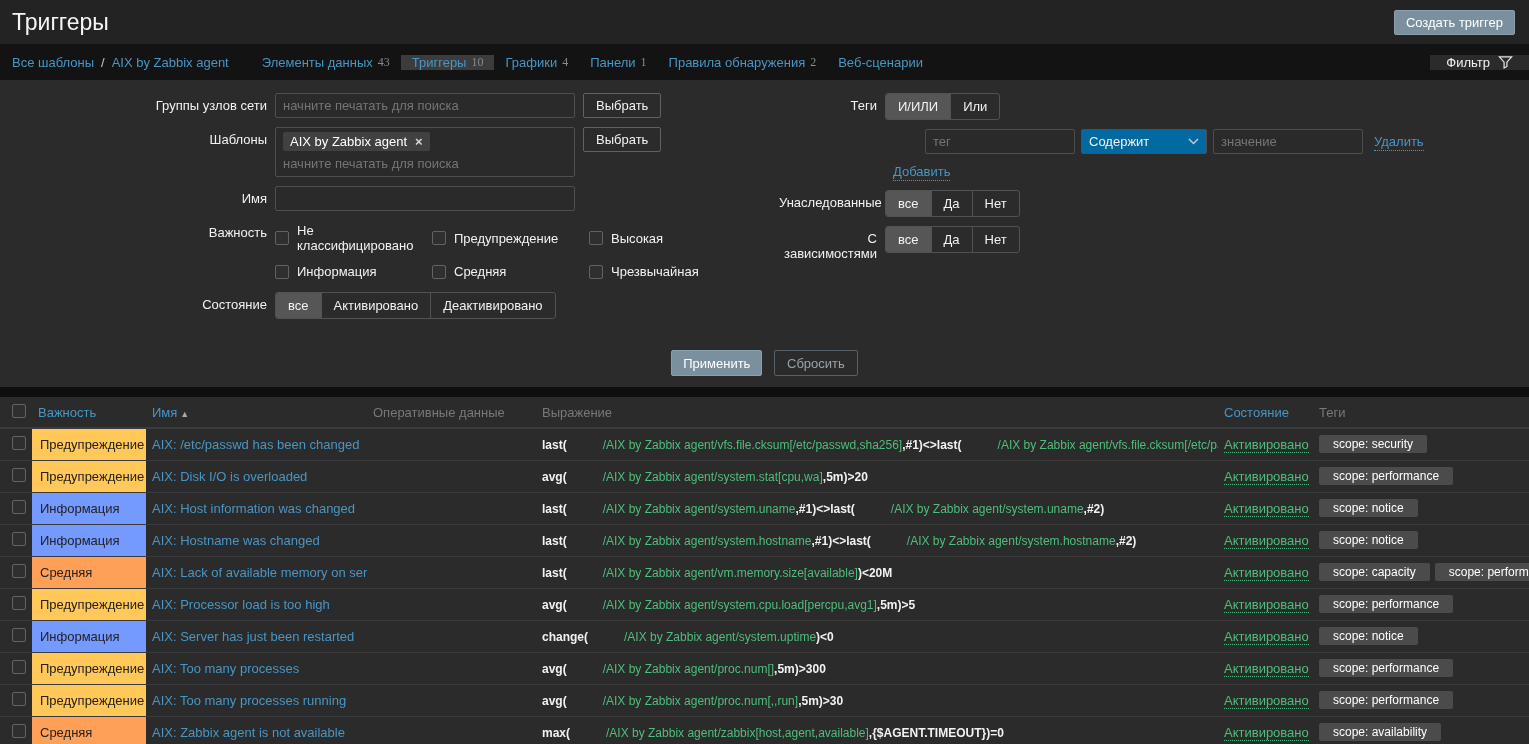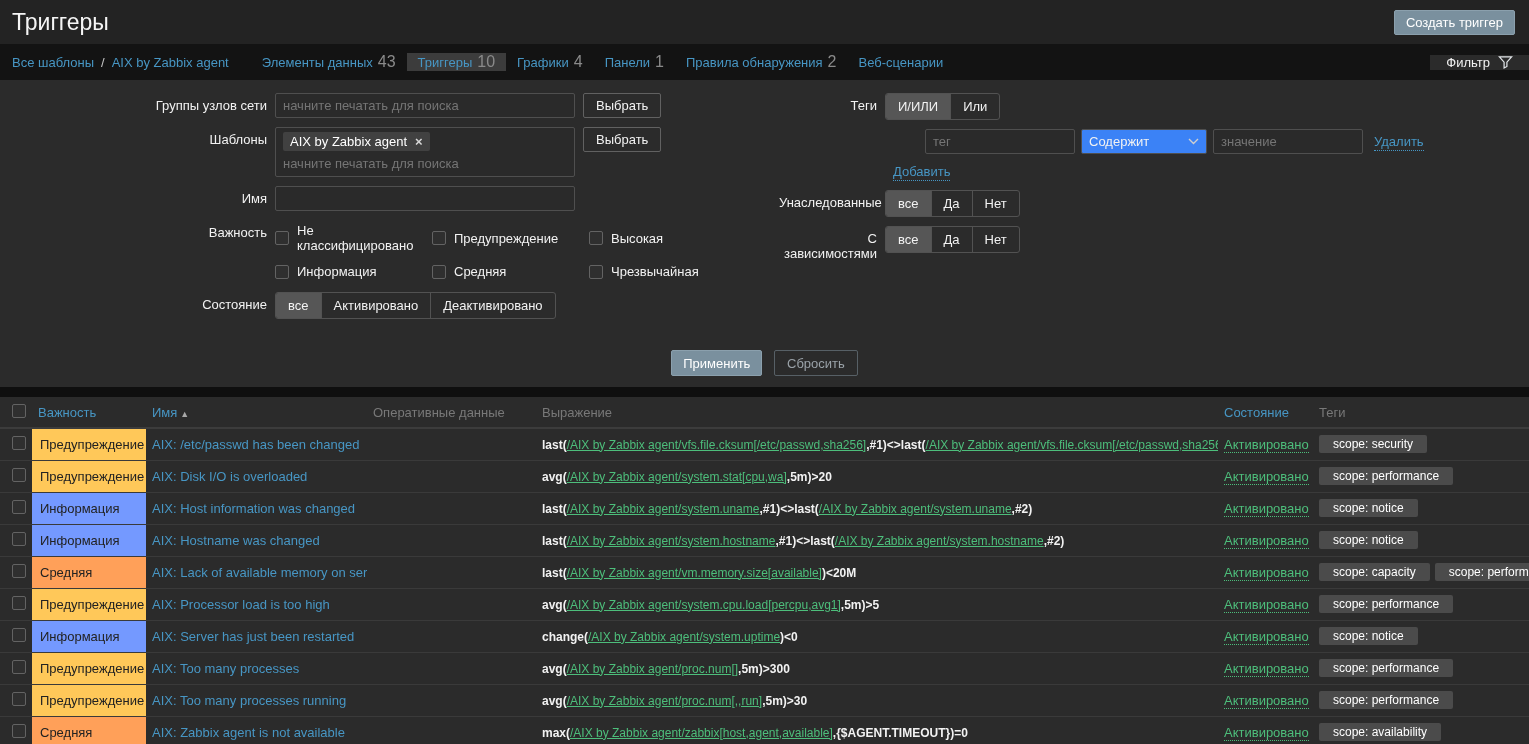--- a/index.html
+++ b/index.html
@@ -28,21 +28,21 @@
     height:36px; background:#131313; display:flex; align-items:center;
     padding-left:12px; white-space:nowrap;
   }
   .breadcrumb { display:flex; align-items:center; gap:7px; margin-right:22px; }
   .bc-link { color:#4796c4; cursor:pointer; }
   .bc-sep { color:#c7c7c7; }
   .tabs { display:flex; align-items:stretch; }
   .tab { display:flex; align-items:center; gap:5px; padding:0 11px; cursor:pointer; }
   .tab.active { background:#3c3c3c; }
   .tab-label { color:#4796c4; }
-  .tab-count { color:#8a8a8a; font-size:16px; }
+  .tab-count { color:#8a8a8a; font-size:12px;font-family:Liberation Serif, serif; }
   .filter-tab {
     margin-left:auto; background:#2b2b2b; display:flex; align-items:center;
     gap:8px; padding:0 16px; cursor:pointer;
   }
 
   
   .filter-panel { background:#2b2b2b; padding:13px 17px 11px; }
   .filter-columns { display:flex; }
   .fcol-left { width:762px; flex:none; }
   .fcol-right { flex:1; }
@@ -85,21 +85,21 @@
     display:inline-flex; border:1px solid #525252; border-radius:3px; overflow:hidden;
   }
   .seg-option {
     padding:5px 12px; color:#f2f2f2; cursor:pointer; background:transparent;
     border-right:1px solid #525252;
   }
   .seg-option:last-child { border-right:none; }
   .seg-option.selected { background:#565656; }
 
   .select-box {
-    position:relative; width:126px; height:25px; background:#3b82f6;
+    position:relative; width:126px; height:25px; background:#0369a1;
     border:1px solid #4f4f4f; border-radius:2px; color:#f2f2f2;
     display:flex; align-items:center; padding:0 7px; margin-left:6px; cursor:pointer;
   }
   .select-box svg { position:absolute; right:7px; }
   .link-dotted {
     color:#4796c4; border-bottom:1px dotted #4796c4; cursor:pointer; line-height:17px;
   }
   .filter-buttons { text-align:center; margin-top:22px; }
   .btn-reset {
     background:transparent; border:1px solid #57606 6; border:1px solid #576066;
@@ -115,21 +115,21 @@
     border-bottom:2px solid #3c3c3c;
   }
   th.col-sortable { color:#4796c4; cursor:pointer; }
   th.col-plain { color:#787878; }
   .sort-arrow { font-size:9px; color:#a8a8a8; margin-left:3px; }
   td { height:32px; padding:0 6px; border-bottom:1px solid #3a3a3a; overflow:hidden; white-space:nowrap; }
   .cb-col { padding-left:12px; }
   .sev-td { color:#222; padding-left:8px; }
   .name-link { color:#4796c4; cursor:pointer; }
   .expr-fn { font-weight:700; color:#f2f2f2; font-size:12px; }
-  .expr-item { color:#4dbe7b; text-decoration:underline; cursor:pointer; font-size:12px; }
+  .expr-item { color:#4dbe7b; cursor:pointer; font-size:12px;margin-left:36px; }
   .status-link { color:#4dbe7b; border-bottom:1px dotted #4dbe7b; cursor:pointer; }
   .tag-chip {
     display:inline-block; background:#4b4b4b; color:#ffffff; border-radius:2px;
     padding:2px 14px; font-size:12px; margin-right:5px; cursor:pointer;
   }
   .table-footer { text-align:right; color:#787878; padding:9px 12px 0; }
 </style>
 </head>
 <body>
 

